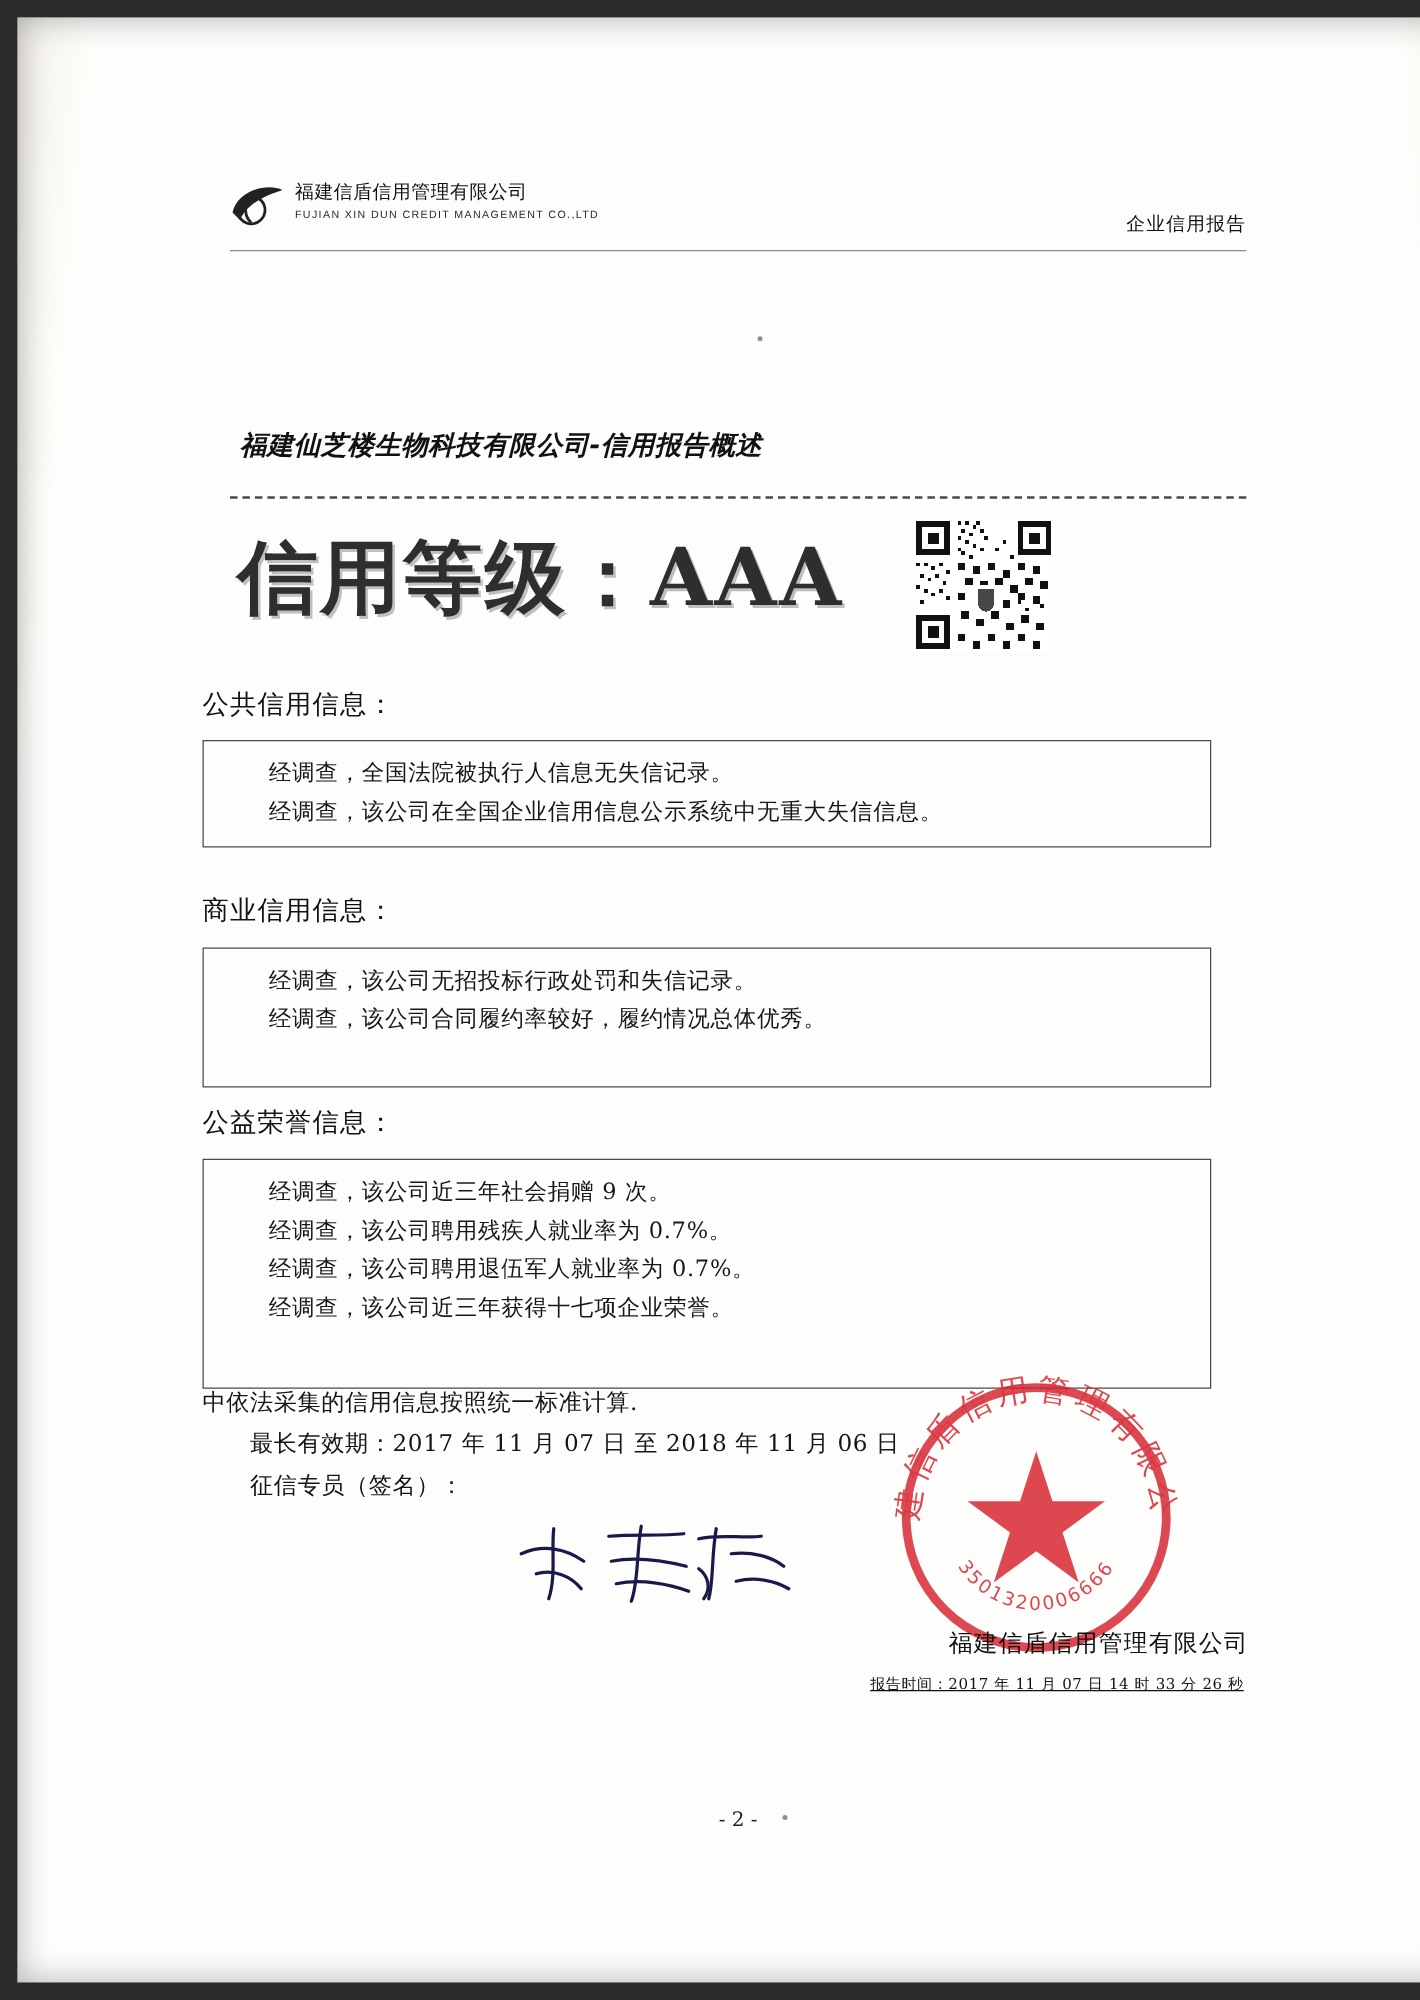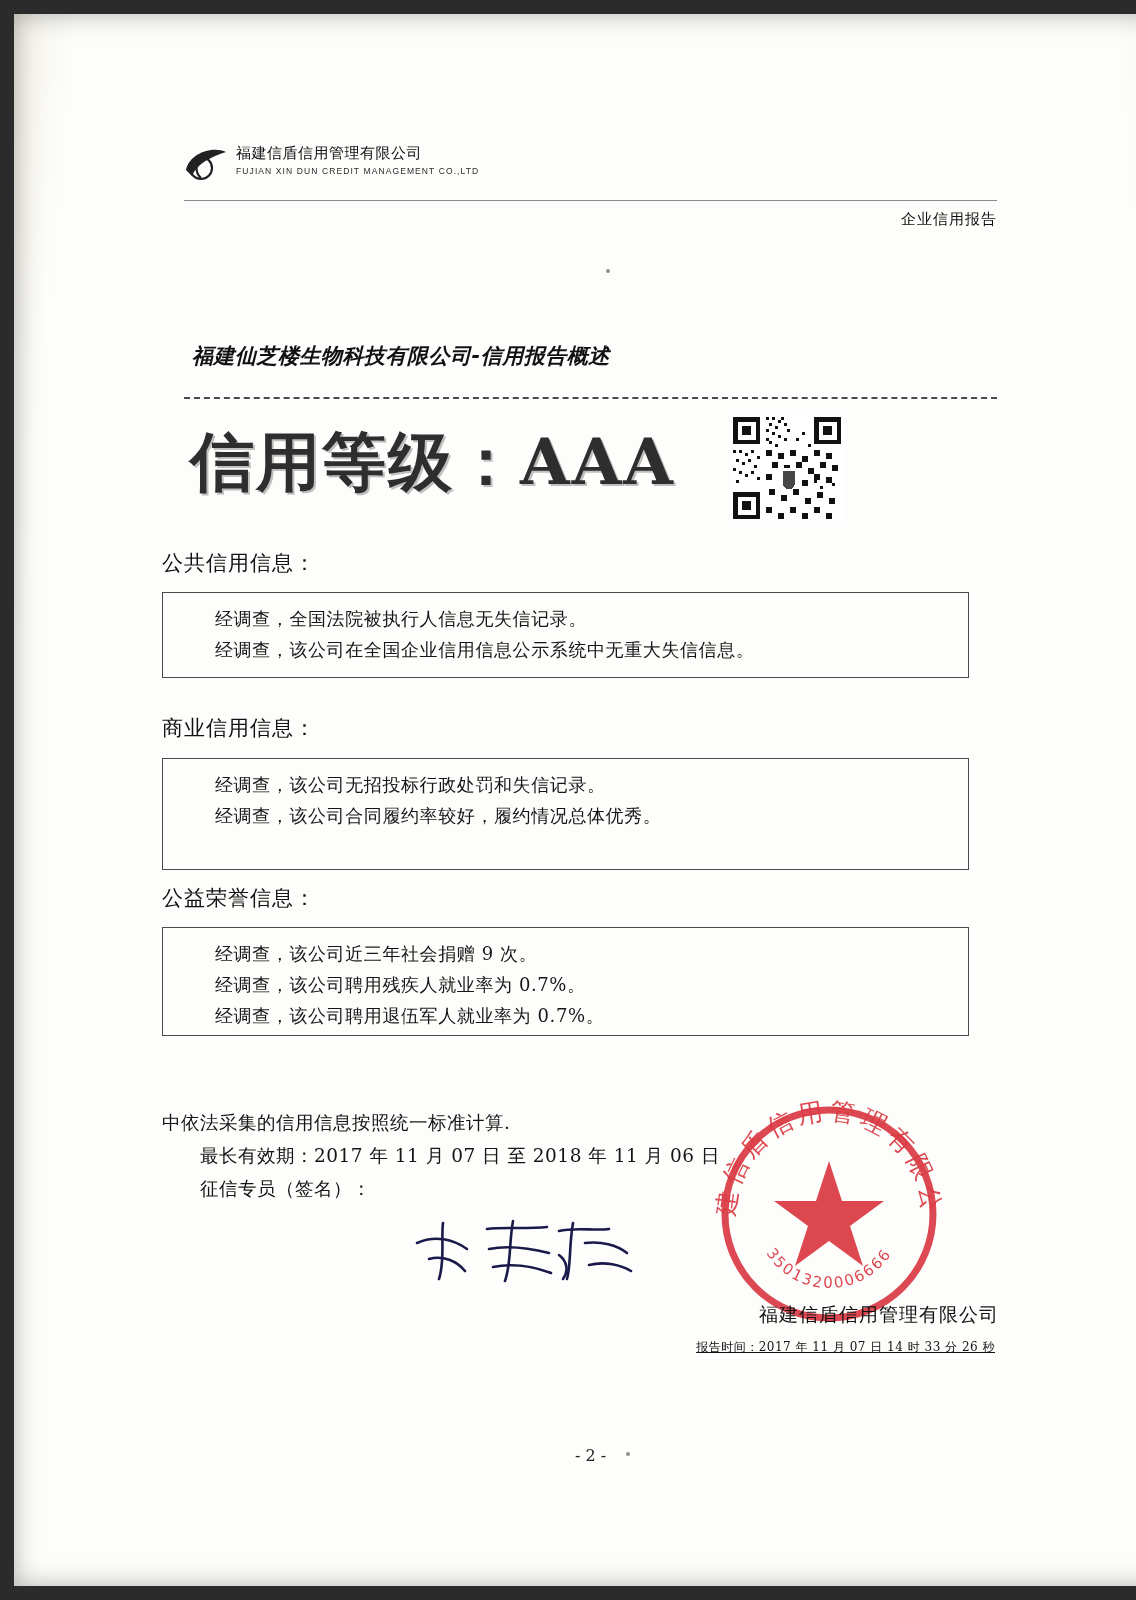--- a/index.html
+++ b/index.html
@@ -70,21 +70,20 @@
     white-space: nowrap;
     font-family: "Liberation Sans", sans-serif;
   }
   .hdr-right {
     position: absolute;
     right: 0; top: 28px;
     font-size: 15px;
     letter-spacing: 1px;
     color: #111;
     white-space: nowrap;
-    margin-top: 40px;
   }
   .hdr-rule {
     position: absolute;
     left: 170px; right: 170px; top: 186px;
     height: 1px;
     background: #8a8a8a;
   }
 
   
   .h1 {
@@ -341,25 +340,26 @@
     </div>
 
     <div class="sec-label" style="left:148px; top:700px;">商业信用信息：</div>
     <div class="sec-box" style="top:744px; height:112px;">
       <div class="pad-top"></div>
       <div class="line">经调查，该公司无招投标行政处罚和失信记录。</div>
       <div class="line">经调查，该公司合同履约率较好，履约情况总体优秀。</div>
     </div>
 
     <div class="sec-label" style="left:148px; top:870px;">公益荣誉信息：</div>
-    <div class="sec-box" style="top:913px; height:109px;">
+    <div class="sec-box" style="top:913px; height:184px;">
       <div class="pad-top"></div>
       <div class="line">经调查，该公司近三年社会捐赠 9 次。</div>
       <div class="line">经调查，该公司聘用残疾人就业率为 0.7%。</div>
       <div class="line">经调查，该公司聘用退伍军人就业率为 0.7%。</div>
+      <div class="line">经调查，该公司近三年获得十七项企业荣誉。</div>
     </div>
 
     <div class="foot">
       <p>中依法采集的信用信息按照统一标准计算.</p>
       <p class="indent">最长有效期：2017 年 11 月 07 日 至 2018 年 11 月 06 日</p>
       <p class="indent">征信专员（签名）：</p>
     </div>
 
     <div class="sig">
       <svg width="230" height="80" viewBox="0 0 230 80">

